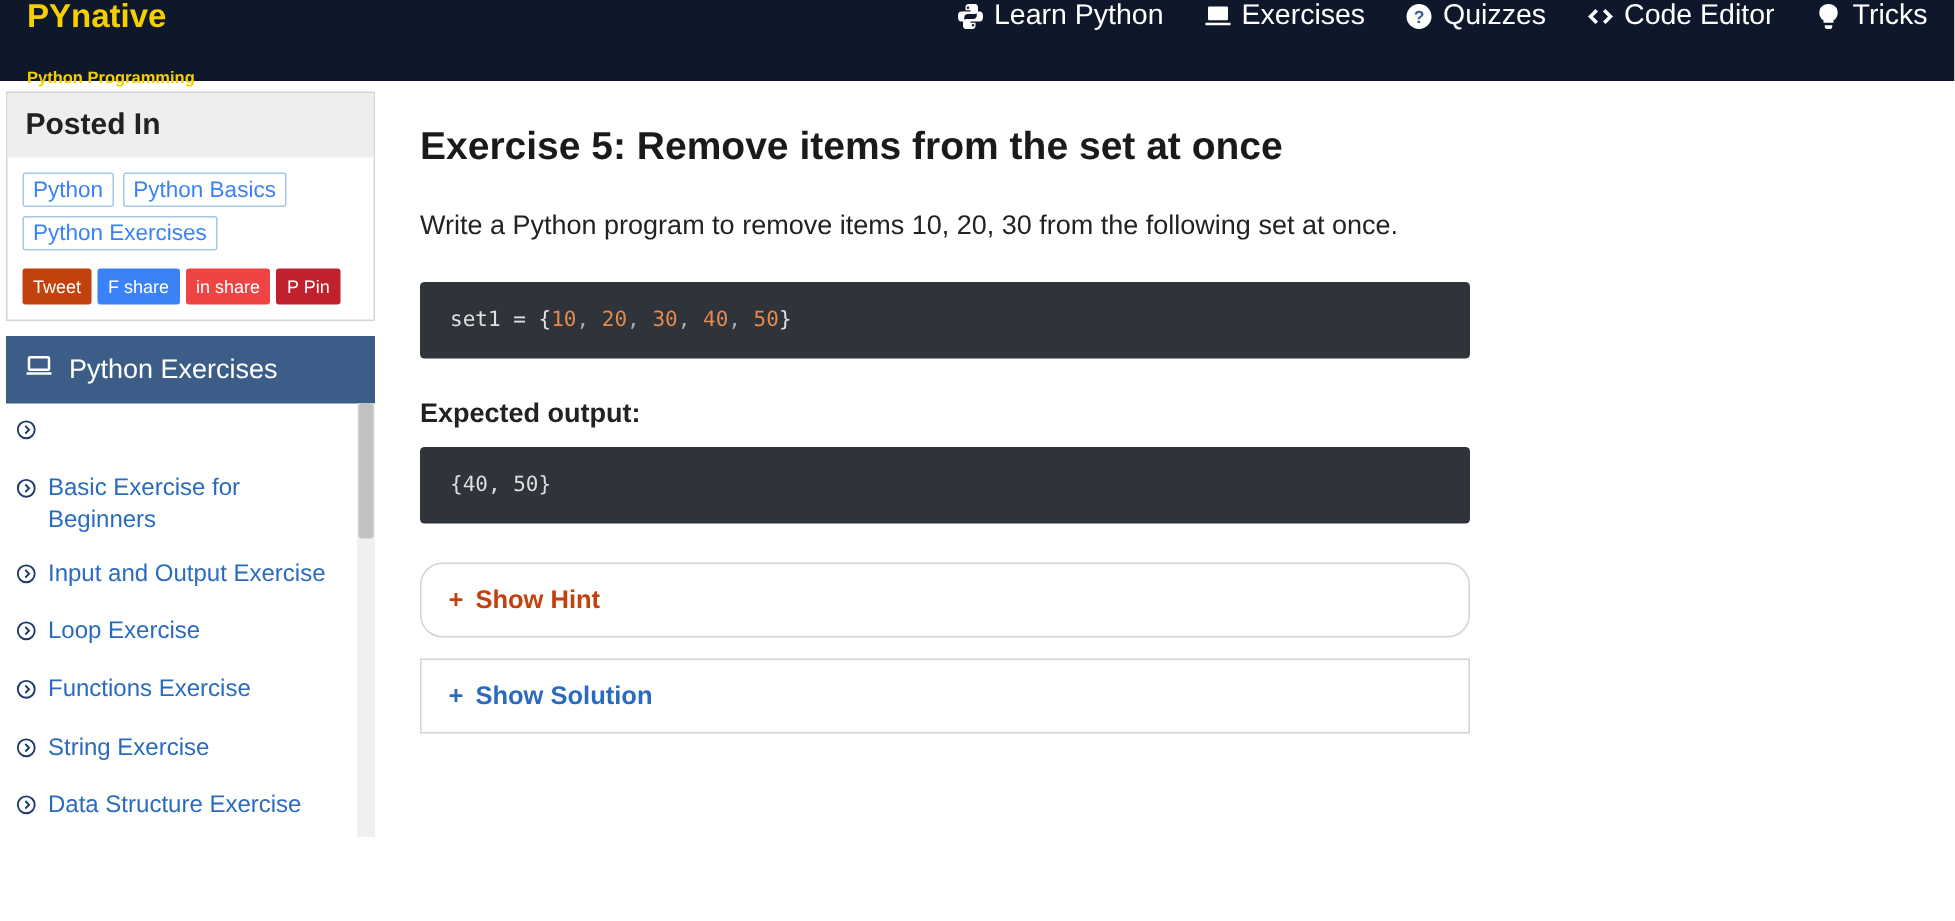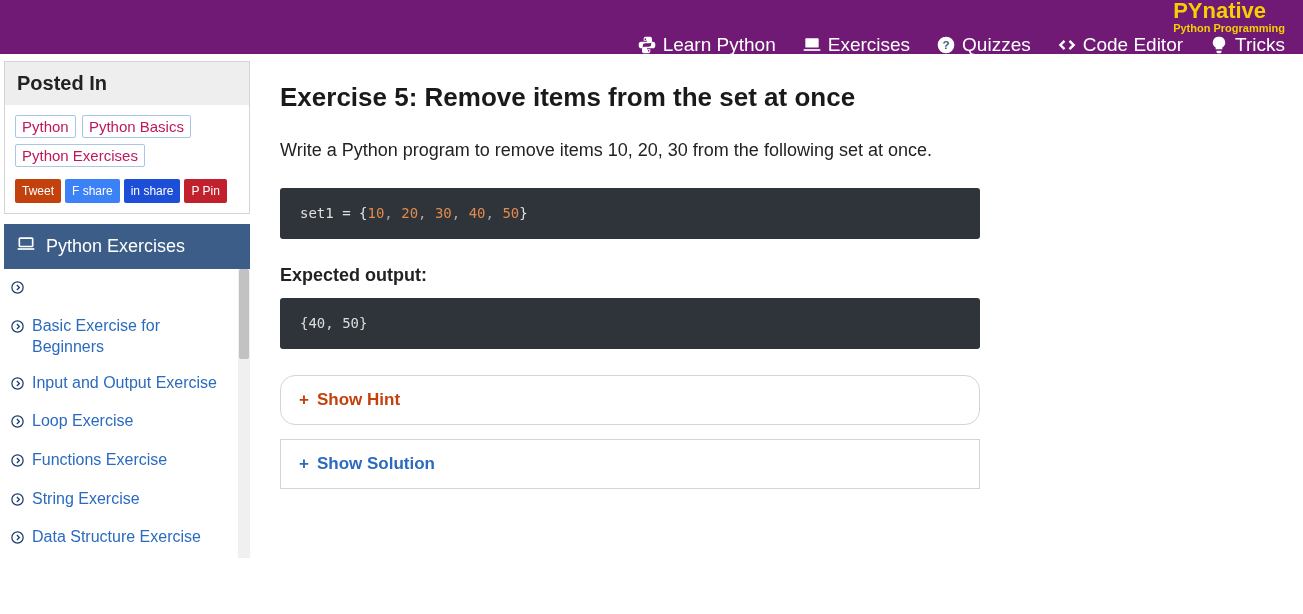--- a/index.html
+++ b/index.html
@@ -1,41 +1,41 @@
 <!DOCTYPE html>
 <html><head>
 <meta charset="utf-8">
 <style>
 * { box-sizing: border-box; margin: 0; padding: 0; }
 body { font-family: "Segoe UI", Arial, sans-serif; font-size: 15px; color: #222; background: #fff; }
 
 
-.header { background: #701a75; color: #fff; display: flex; align-items: flex-end; padding: 0 18px; height: 54px; flex-direction: column; }
+.header { background: #0f172a; color: #fff; display: flex; align-items: flex-start; padding: 0 18px; height: 54px; }
 .logo { display: flex; flex-direction: column; justify-content: center; }
 .logo-main { color: #f5d000; font-size: 22px; font-weight: bold; line-height: 1; }
-.logo-sub { color: #f5d000; font-size: 11px; font-weight: 600; }
+.logo-sub { color: #f5d000; font-size: 11px; font-weight: 600; margin-top: 24px; }
 .nav { margin-left: auto; display: flex; gap: 26px; align-items: center; }
 .nav-item { display: flex; align-items: center; gap: 6px; color: #fff; font-size: 19px; cursor: pointer; }
 .nav-icon svg { width: 20px; height: 20px; fill: #fff; display: block; }
 
 
 .page { display: flex; }
 .sidebar { width: 250px; flex: 0 0 250px; padding: 7px 0 0 4px; }
 .content { flex: 1; padding: 28px 30px 20px 30px; max-width: 760px; }
 
 
 .posted-box { border: 1px solid #d4d4d4; background: #fff; margin-bottom: 10px; }
 .posted-header { background: #eee; padding: 10px 12px; font-size: 20px; font-weight: bold; color: #222; }
 .posted-tags { padding: 10px 10px 6px 10px; }
-.tag { display: inline-block; border: 1px solid #a8c6e8; color: #be185d; background: #fff; padding: 2px 6px; margin: 0 2px 6px 0; font-size: 15px; border-radius: 2px; cursor: pointer; }
+.tag { display: inline-block; border: 1px solid #a8c6e8; color: #3b82f6; background: #fff; padding: 2px 6px; margin: 0 2px 6px 0; font-size: 15px; border-radius: 2px; cursor: pointer; }
 .share-row { padding: 0 10px 10px 10px; display: flex; gap: 4px; }
 .share-btn { color: #fff; font-size: 12px; padding: 5px 7px; border-radius: 2px; cursor: pointer; }
 .twitter { background: #c2410c; }
 .facebook { background: #3b82f6; }
-.linkedin { background: #1d4ed8; }
+.linkedin { background: #ef4444; }
 .pinterest { background: #c0212c; }
 
 
 .side-title { background: #3c5d87; color: #fff; padding: 10px 12px; font-size: 18px; display: flex; align-items: center; gap: 10px; }
 .side-title svg { width: 20px; height: 20px; fill: none; stroke: #fff; stroke-width: 2; }
 .side-list { position: relative; padding-right: 14px; }
 .side-item { display: flex; align-items: flex-start; gap: 6px; padding: 7px 6px; color: #2a6bbf; font-size: 16px; cursor: pointer; line-height: 1.35; }
 .side-item .arrow-icon { flex: 0 0 16px; margin-top: 3px; }
 .arrow-icon svg { width: 15px; height: 15px; fill: none; stroke: #1a3a6b; stroke-width: 2; }
 .scroll-track { position: absolute; right: 0; top: 0; bottom: 0; width: 12px; background: #f0f0f0; }

